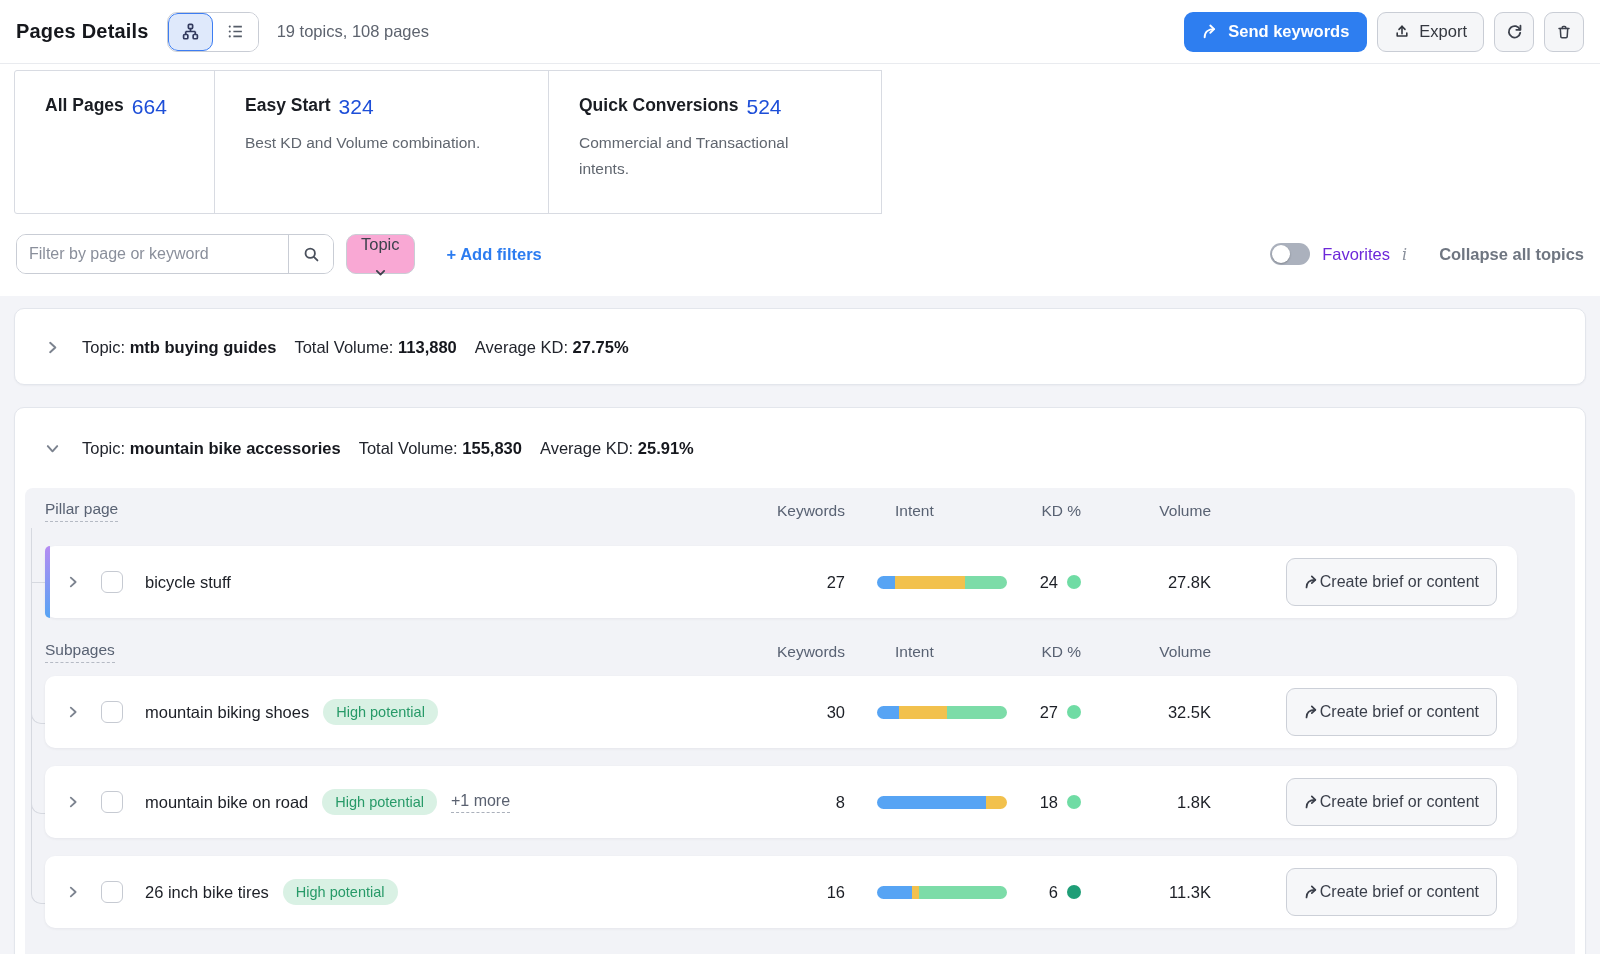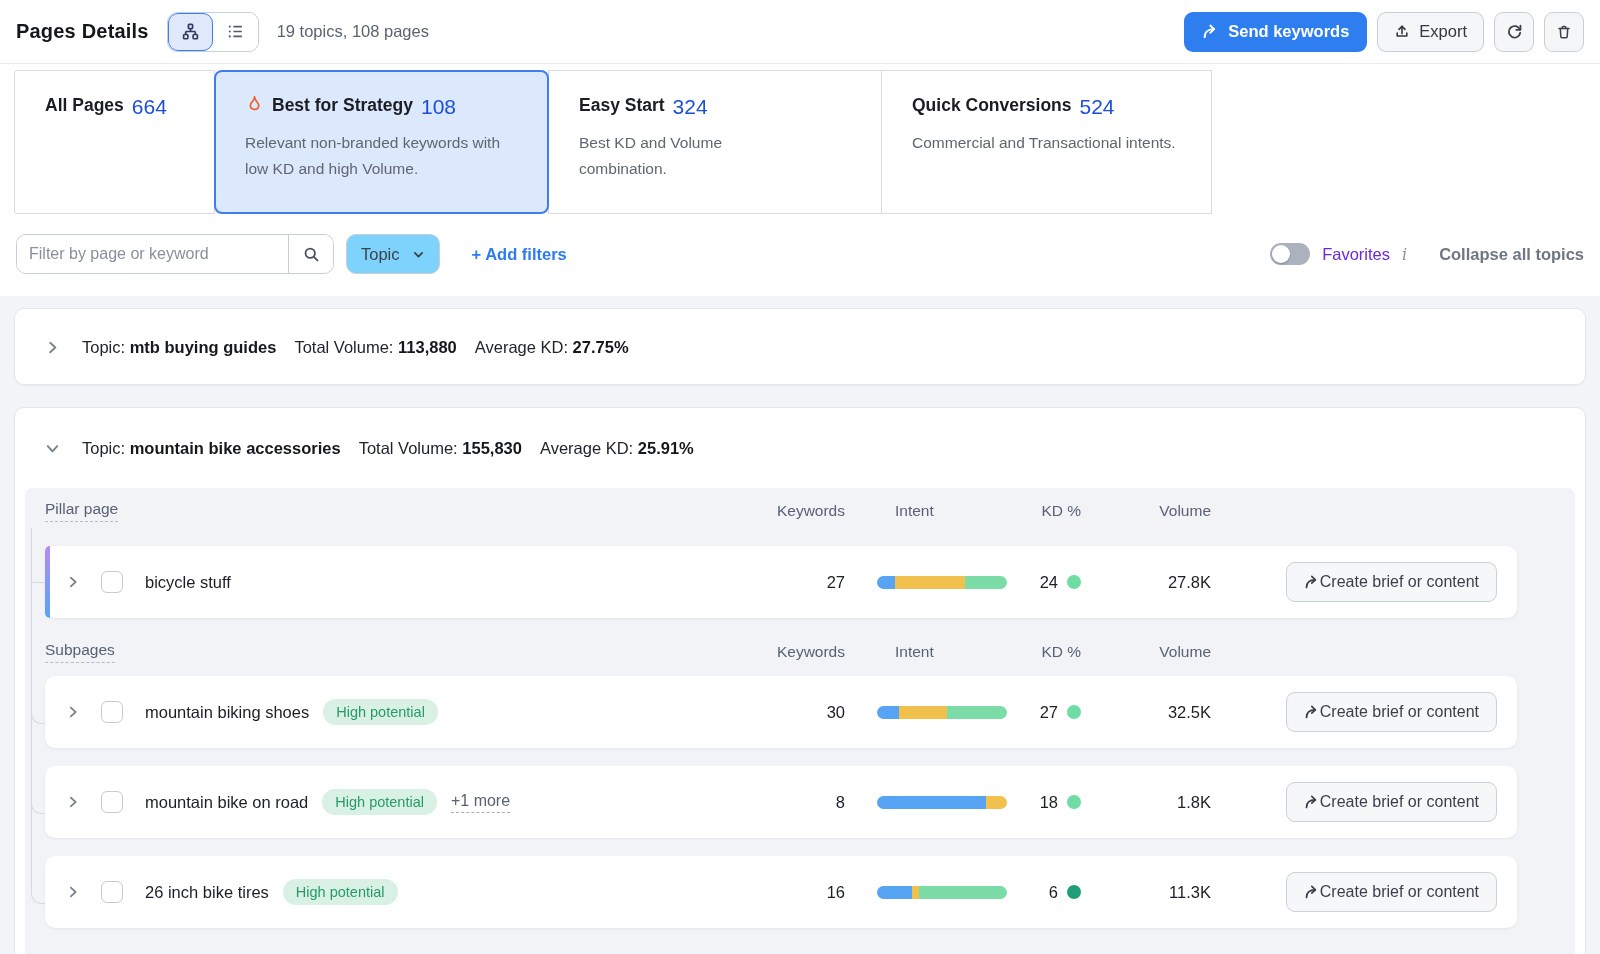--- a/index.html
+++ b/index.html
@@ -37,21 +37,21 @@
   .tab:nth-child(2) .tab-desc { max-width:272px; }
   .tab:nth-child(3) .tab-desc { max-width:220px; }
   .tab:nth-child(4) .tab-desc { max-width:280px; }
 
   
   .filterbar { display:flex; align-items:center; padding:20px 16px 22px 16px; background:#fff; }
   .search-box { display:flex; width:318px; height:40px; border:1px solid #c9cdd5; border-radius:10px; overflow:hidden; background:#fff; }
   .search-box input { flex:1; border:none; outline:none; padding:0 12px; font-size:16px; color:#1c1f26; font-family:inherit; }
   .search-box input::placeholder { color:#8a8f9b; }
   .search-btn { width:45px; display:flex; align-items:center; justify-content:center; border-left:1px solid #c9cdd5; background:#fff; cursor:pointer; }
-  .topic-select { display:flex; align-items:center; gap:12px; height:40px; border:1px solid #c9cdd5; border-radius:10px; background:#7dd3fc; padding:0 14px; margin-left:12px; font-size:16.5px; color:#3c414c; cursor:pointer; }
+  .topic-select { display:flex; align-items:center; gap:12px; height:40px; border:1px solid #c9cdd5; border-radius:10px; background:#f9a8d4; padding:0 14px; margin-left:12px; font-size:16.5px; color:#3c414c; cursor:pointer;flex-direction:column; }
   .add-filters { margin-left:32px; font-size:16.5px; font-weight:600; color:#2c7cf0; cursor:pointer; }
   .filter-right { margin-left:auto; display:flex; align-items:center; }
   .toggle { width:40px; height:22px; border-radius:11px; background:#abb1bd; position:relative; cursor:pointer; }
   .toggle .knob { position:absolute; left:2px; top:2px; width:18px; height:18px; border-radius:50%; background:#fff; box-shadow:0 1px 2px rgba(0,0,0,.25); }
   .fav-label { margin-left:12px; font-size:16.5px; color:#6d28d9; }
   .info-i { margin-left:12px; font-size:16px; color:#8b919d; font-family:"DejaVu Serif",serif; font-style:italic; cursor:pointer; }
   .collapse-link { margin-left:32px; font-size:16.5px; color:#6f7681; font-weight:600; cursor:pointer; }
 
   
   .content { background:#f3f4f8; padding:12px 14px 0 14px; height:670px; }
@@ -87,21 +87,21 @@
   .rc-name { display:flex; align-items:center; gap:14px; font-size:16.5px; color:#1c1f26; }
   .badge { background:#d9f1e4; color:#279a68; font-size:14.5px; font-weight:500; padding:5px 13px; border-radius:14px; white-space:nowrap; }
   .more-link { font-size:16px; color:#5a6170; border-bottom:1.5px dashed #aab0bb; padding-bottom:2px; cursor:pointer; }
   .rc-kw { justify-self:end; font-size:16.5px; }
   .intent-bar { grid-column:6; width:130px; height:13px; border-radius:7px; overflow:hidden; display:flex; }
   .intent-bar div { height:100%; }
   .rc-kd { justify-self:end; display:flex; align-items:center; gap:9px; font-size:16.5px; }
   .kd-dot { width:14px; height:14px; border-radius:50%; }
   .rc-vol { justify-self:end; font-size:16.5px; }
   .rc-act { justify-self:end; padding-right:20px; }
-  .brief-btn { display:flex; align-items:center; height:40px; padding:0 17px; border:1px solid #ccd0d8; border-radius:9px; background:#f6f7f9; font-size:16px; color:#3a3f4a; cursor:pointer; white-space:nowrap; }
+  .brief-btn { display:flex; align-items:center; height:48px; padding:0 17px; border:1px solid #ccd0d8; border-radius:9px; background:#f6f7f9; font-size:16px; color:#3a3f4a; cursor:pointer; white-space:nowrap; }
 
   
   .conn { position:absolute; border-color:#d6d9e0; pointer-events:none; }
   .conn.v { left:6px; top:40px; width:0; height:54px; border-left:1.5px solid #d6d9e0; }
   .conn.stub { left:6px; top:94px; width:14px; height:0; border-top:1.5px solid #d6d9e0; }
   .conn.elbow { left:6px; top:94px; width:14px; border-left:1.5px solid #d6d9e0; border-bottom:1.5px solid #d6d9e0; border-bottom-left-radius:10px; }
   .e1 { height:142px; } .e2 { height:232px; } .e3 { height:322px; }
 
   svg { display:block; }
 </style>
@@ -175,32 +175,20 @@
     </div>
   </div>
 </div>
 
 <div class="tabs-wrap">
   <div class="tab">
     <div class="tab-head">
       <span class="tab-name">All Pages</span>
       <span class="tab-count">664</span>
     </div>
-  </div>
-  <div class="tab sel">
-    <div class="tab-head">
-      <span>
-        <svg width="19" height="19" viewBox="0 0 16 16" fill="none" stroke="#f0632c" stroke-width="1.5" stroke-linejoin="round">
-          <path d="M8 1.6 C8.4 4.4 4.9 5.7 4.5 8.6 a3.6 3.6 0 0 0 7.1 .8 C12 6.5 8.6 5.6 8 1.6 Z"></path>
-        </svg>
-      </span>
-      <span class="tab-name">Best for Strategy</span>
-      <span class="tab-count">108</span>
-    </div>
-    <div class="tab-desc">Relevant non-branded keywords with low KD and high Volume.</div>
   </div>
   <div class="tab">
     <div class="tab-head">
       <span class="tab-name">Easy Start</span>
       <span class="tab-count">324</span>
     </div>
     <div class="tab-desc">Best KD and Volume combination.</div>
   </div>
   <div class="tab">
     <div class="tab-head">

